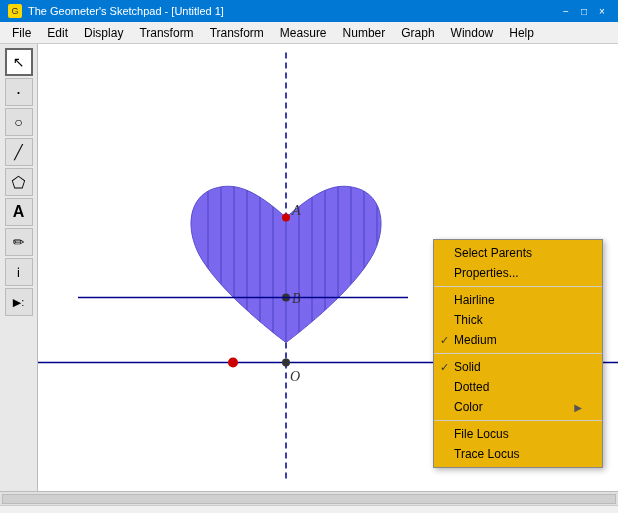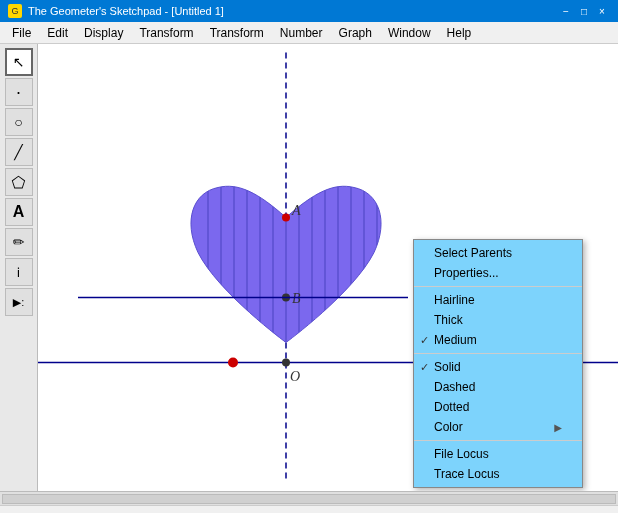--- a/index.html
+++ b/index.html
@@ -147,22 +147,22 @@
     .canvas-svg {
       position: absolute;
       top: 0; left: 0;
       width: 100%; height: 100%;
     }
 
     
     .context-menu {
       position: absolute;
       top: 195px;
-      left: 375px;
-      background: #7dd3fc;
+      left: 395px;
+      background: #eab308;
       border: 1px solid #888;
       box-shadow: 2px 2px 6px rgba(0,0,0,0.3);
       width: 170px;
       z-index: 100;
       padding: 3px 0;
     }
     .ctx-item {
       padding: 3px 20px;
       cursor: pointer;
       display: flex;
@@ -203,20 +203,21 @@
     <button class="title-btn">×</button>
   </div>
 </div>
 
 <div class="menu-bar">
   <div class="menu-item">File</div>
   <div class="menu-item">Edit</div>
   <div class="menu-item">Display</div>
   <div class="menu-item">Transform</div>
   <div class="menu-item">Transform</div>
+  <div class="menu-item">Measure</div>
   <div class="menu-item">Number</div>
   <div class="menu-item">Graph</div>
   <div class="menu-item">Window</div>
   <div class="menu-item">Help</div>
 </div>
 
 <div class="main-layout">
 
   <div class="toolbar">
     <div class="tool-btn active" title="Arrow">↖</div>
@@ -292,23 +293,20 @@
         <span>Thick</span>
       </div>
       <div class="ctx-item checked">
         <span>Medium</span>
       </div>
       <div class="ctx-separator"></div>
       <div class="ctx-item checked">
         <span>Solid</span>
       </div>
       <div class="ctx-item">
-        <span>Dashed</span>
-      </div>
-      <div class="ctx-item">
         <span>Dotted</span>
       </div>
       <div class="ctx-item">
         <span>Color</span>
         <span class="ctx-arrow">▶</span>
       </div>
       <div class="ctx-separator"></div>
       <div class="ctx-item">
         <span>File Locus</span>
       </div>

